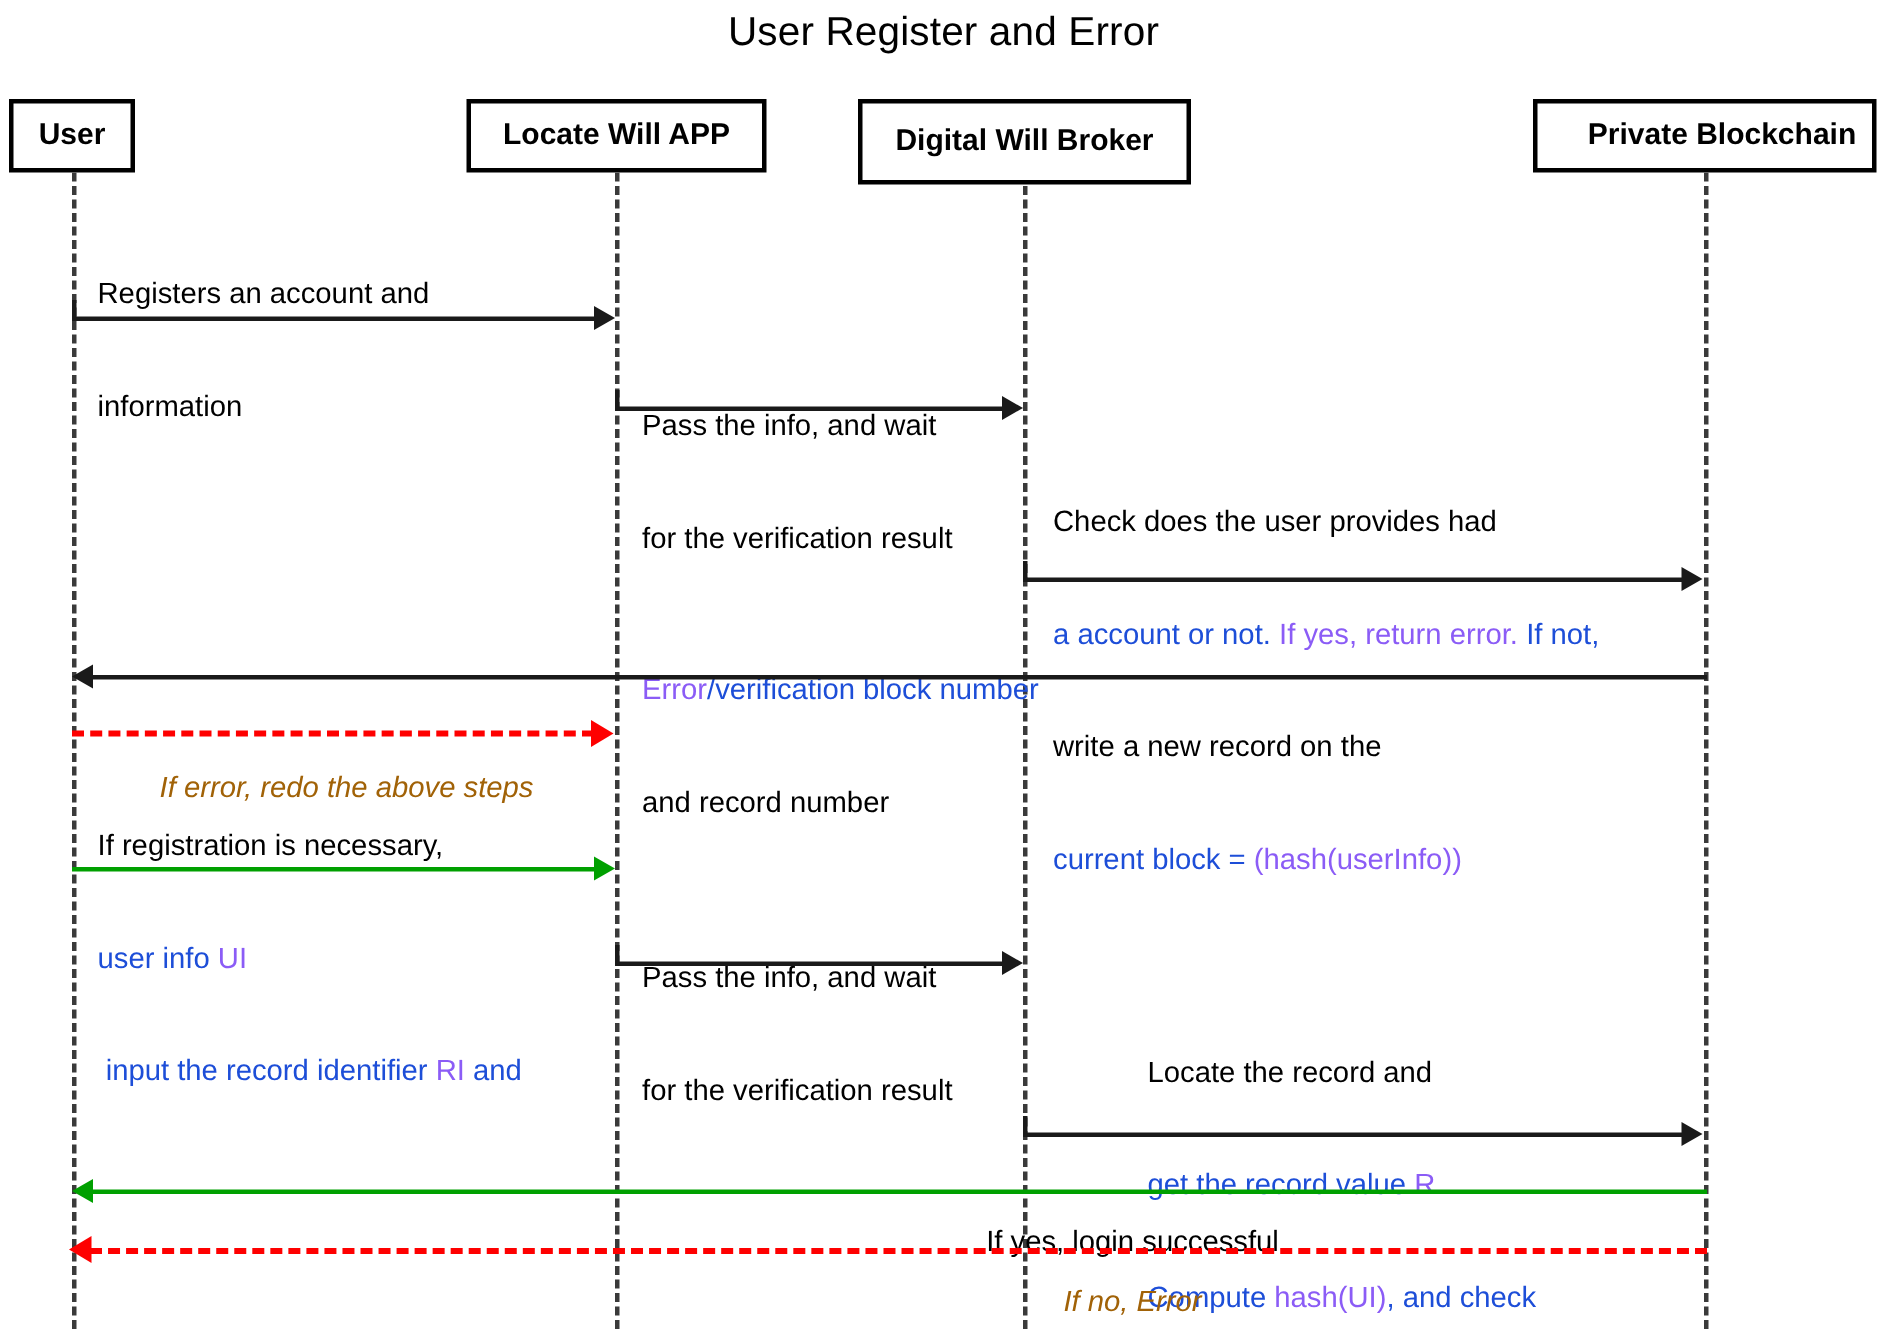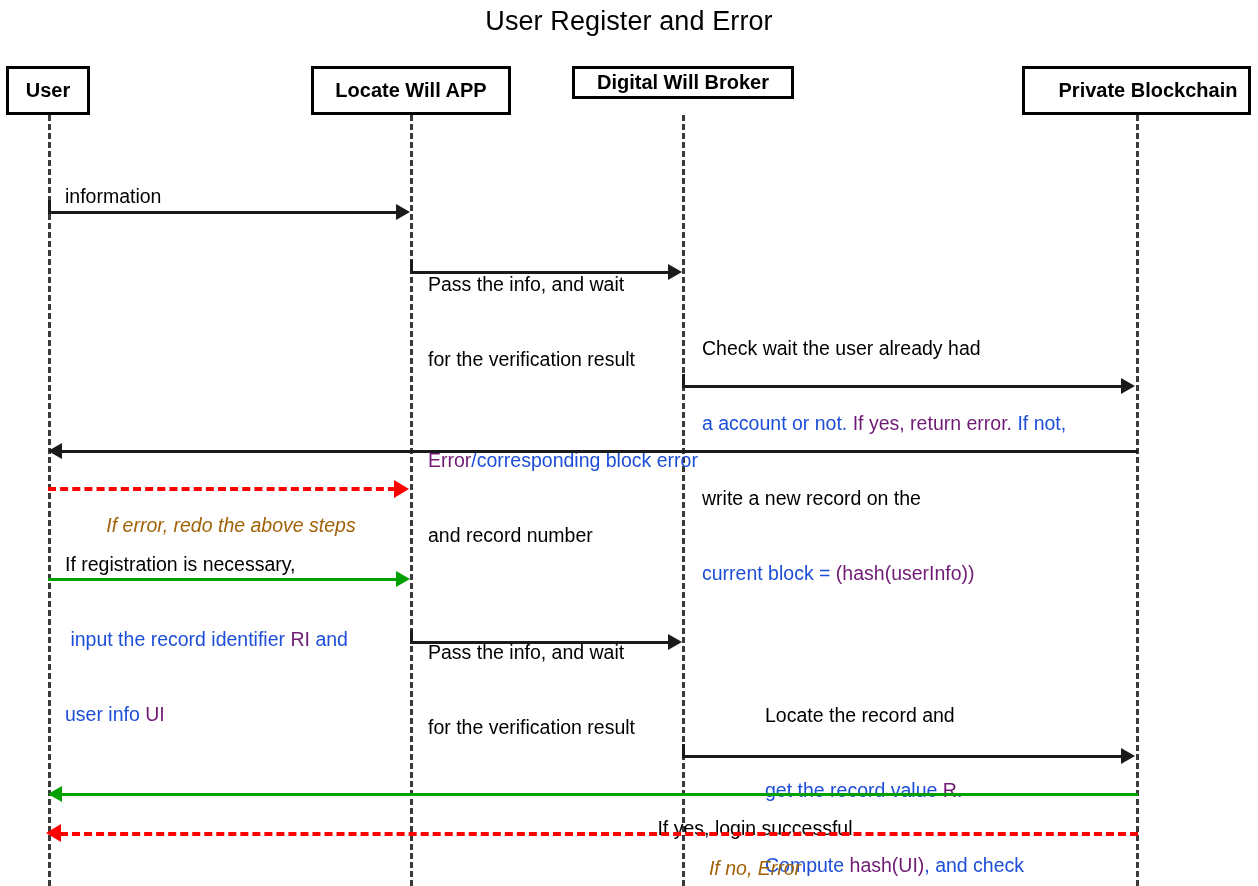--- a/index.html
+++ b/index.html
@@ -104,90 +104,91 @@
   
   .msg-label {
     position: absolute;
     font-size: 19.5px;
     line-height: 25px;
     color: #000000;
     white-space: pre;
   }
   .msg-label.red   { color: #a16207; font-style: italic; }
   .msg-label.center{ text-align: center; }
-  .red-txt   { color: #701a75; }
+  .red-txt   { color: #8b5cf6; }
   .black-txt { color: #1d4ed8; }
 </style>
 </head>
 <body>
 
 <div id="canvas">
 
   <div id="diagram-title">User Register and Error</div>
 
   <div class="lifeline" style="left:48px;  top:115px; height:771px;"></div>
   <div class="lifeline" style="left:410px; top:115px; height:771px;"></div>
   <div class="lifeline" style="left:682px; top:115px; height:771px;"></div>
   <div class="lifeline" style="left:1136px;top:115px; height:771px;"></div>
 
   <div class="actor-box" style="left:6px; top:66px; width:84px; height:49px;">
     <span>User</span>
   </div>
   <div class="actor-box" style="left:311px; top:66px; width:200px; height:49px;">
     <span>Locate Will APP</span>
   </div>
-  <div class="actor-box" style="left:572px; top:66px; width:222px; height:33px;text-align:right;">
+  <div class="actor-box" style="left:572px; top:66px; width:222px; height:57px;text-align:right;">
     <span>Digital Will Broker</span>
   </div>
   <div class="actor-box" style="left:1022px; top:66px; width:229px; height:49px;padding-left:23px;">
     <span>Private Blockchain</span>
   </div>
 
   <div class="msg-label" style="left:65px; top:134px;">
+    <div>Registers an account and</div>
     <div>information</div>
   </div>
   <div class="tail-tick" style="left:48px; top:200px; height:12px;"></div>
   <div class="msg-line solid-black" style="left:48px; top:211px; width:350px;"></div>
   <div class="arrowhead right-black" style="left:396px; top:204px;"></div>
 
   <div class="msg-label" style="left:428px; top:222px;">
     <div>Pass the info, and wait</div>
     <div>for the verification result</div>
   </div>
   <div class="tail-tick" style="left:410px; top:260px; height:12px;"></div>
   <div class="msg-line solid-black" style="left:410px; top:271px; width:260px;"></div>
   <div class="arrowhead right-black" style="left:668px; top:264px;"></div>
 
   <div class="msg-label" style="left:702px; top:286px;">
-    <div>Check wait the user already had</div>
+    <div>Check does the user provides had</div>
     <div><span class="black-txt">a account or not. </span><span class="red-txt">If yes, return error.</span><span class="black-txt"> If not,</span></div>
     <div>write a new record on the</div>
     <div><span class="black-txt">current block = </span><span class="red-txt">(hash(userInfo))</span></div>
   </div>
   <div class="tail-tick" style="left:682px; top:374px; height:12px;"></div>
   <div class="msg-line solid-black" style="left:682px; top:385px; width:441px;"></div>
   <div class="arrowhead right-black" style="left:1121px; top:378px;"></div>
 
   <div class="msg-label" style="left:428px; top:398px;">
-    <div><span class="red-txt">Error</span><span class="black-txt">/corresponding block error</span></div>
+    <div><span class="red-txt">Error</span><span class="black-txt">/verification block number</span></div>
     <div>and record number</div>
   </div>
   <div class="msg-line solid-black" style="left:62px; top:450px; width:1076px;"></div>
   <div class="arrowhead left-black" style="left:48px; top:443px;"></div>
 
   <div class="msg-label red center" style="left:56px; top:463px; width:350px;">
     <div>If error, redo the above steps</div>
   </div>
   <div class="msg-line dashed-red" style="left:48px; top:487px; width:348px;"></div>
   <div class="arrowhead right-red" style="left:394px; top:480px;"></div>
 
   <div class="msg-label" style="left:65px; top:502px;">
     <div>If registration is necessary,</div>
+    <div><span class="black-txt">user info </span><span class="red-txt">UI</span></div>
     <div><span class="black-txt"> input the record identifier </span><span class="red-txt">RI</span><span class="black-txt"> and</span></div>
-    <div><span class="black-txt">user info </span><span class="red-txt">UI</span></div>
   </div>
   <div class="msg-line solid-green" style="left:48px; top:578px; width:350px;"></div>
   <div class="arrowhead right-green" style="left:396px; top:571px;"></div>
 
   <div class="msg-label" style="left:428px; top:590px;">
     <div>Pass the info, and wait</div>
     <div>for the verification result</div>
   </div>
   <div class="tail-tick" style="left:410px; top:630px; height:12px;"></div>
   <div class="msg-line solid-black" style="left:410px; top:641px; width:260px;"></div>

